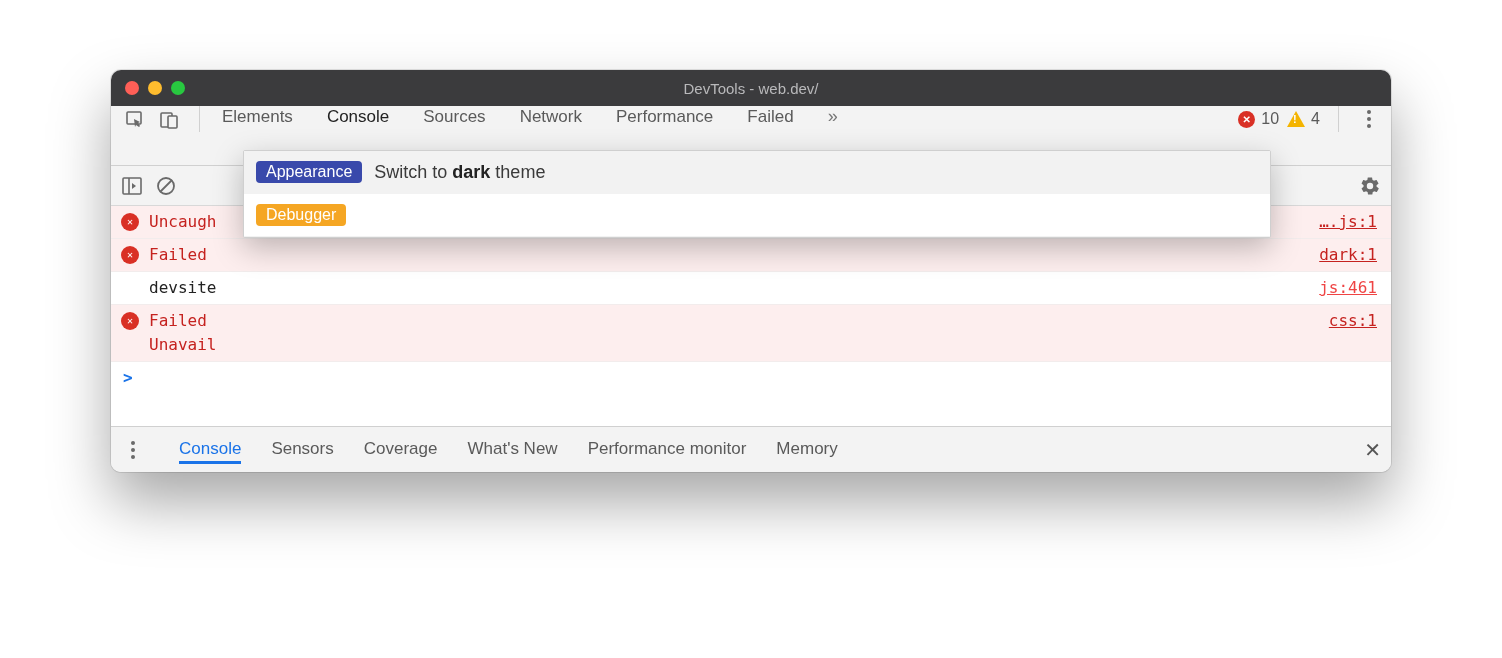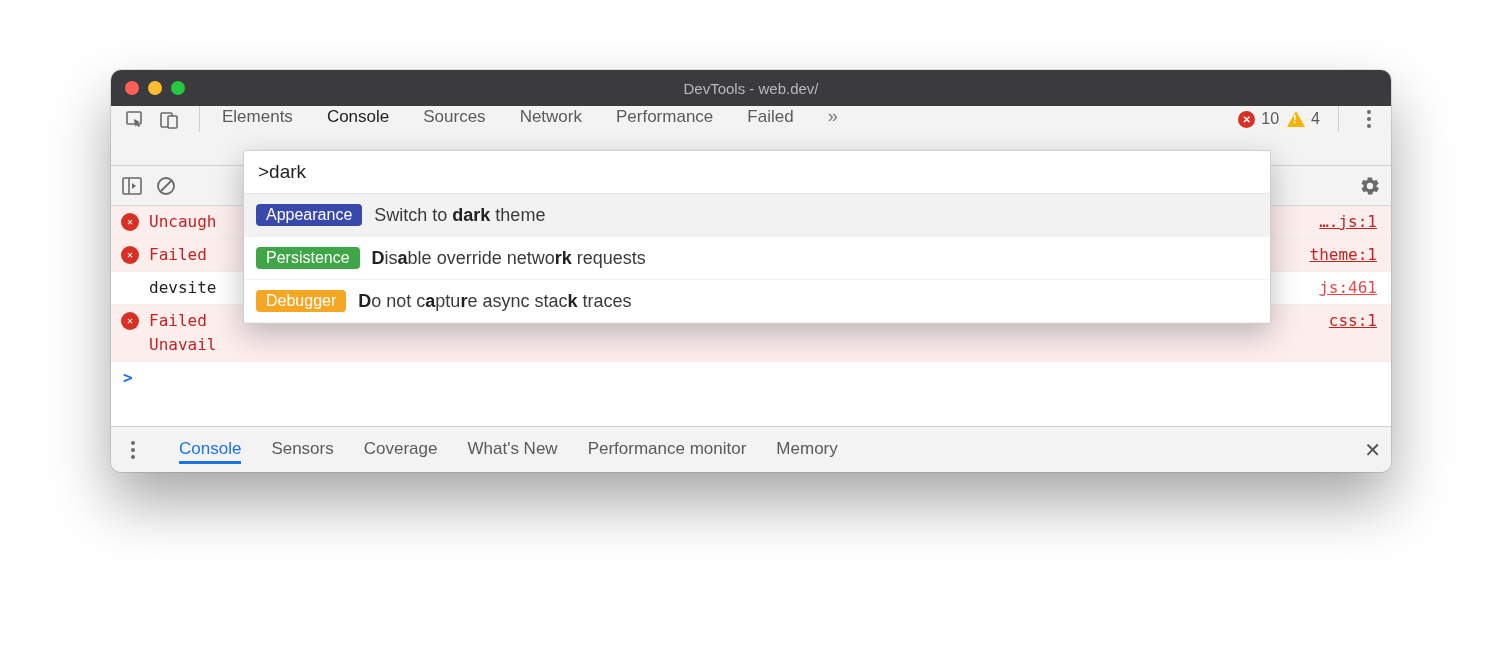--- a/index.html
+++ b/index.html
@@ -210,21 +210,21 @@
 
   <div class="console-body">
     <div class="log-row error">
       <div class="row-icon err"></div>
       <div class="log-msg">Uncaugh</div>
       <div class="log-src">….js:1</div>
     </div>
     <div class="log-row error">
       <div class="row-icon err"></div>
       <div class="log-msg">Failed</div>
-      <div class="log-src">theme:1</div>
+      <div class="log-src">dark:1</div>
     </div>
     <div class="log-row info">
       <div class="row-icon"></div>
       <div class="log-msg">devsite</div>
       <div class="log-src">js:461</div>
     </div>
     <div class="log-row error">
       <div class="row-icon err"></div>
       <div class="log-msg">Failed
 Unavail</div>
@@ -244,32 +244,24 @@
     <span class="drawer-tab active">Console</span>
     <span class="drawer-tab">Sensors</span>
     <span class="drawer-tab">Coverage</span>
     <span class="drawer-tab">What's New</span>
     <span class="drawer-tab">Performance monitor</span>
     <span class="drawer-tab">Memory</span>
     <span class="drawer-close">✕</span>
   </div>
 
   <div class="cmd-menu">
-    <div class="cmd-input-row">
-      <span>&gt;dark</span>
-    </div>
     <div class="cmd-list">
       <div class="cmd-item selected">
         <span class="cmd-tag appearance">Appearance</span>
         <span class="cmd-text">Switch to <b>dark</b> theme</span>
       </div>
       <div class="cmd-item">
-        <span class="cmd-tag persistence">Persistence</span>
-        <span class="cmd-text"><b>D</b>is<b>a</b>ble override netwo<b>rk</b> requests</span>
-      </div>
-      <div class="cmd-item">
         <span class="cmd-tag debugger">Debugger</span>
-        <span class="cmd-text"><b>D</b>o not c<b>a</b>ptu<b>r</b>e async stac<b>k</b> traces</span>
       </div>
     </div>
   </div>
 
 </div>
 
 </body></html>

